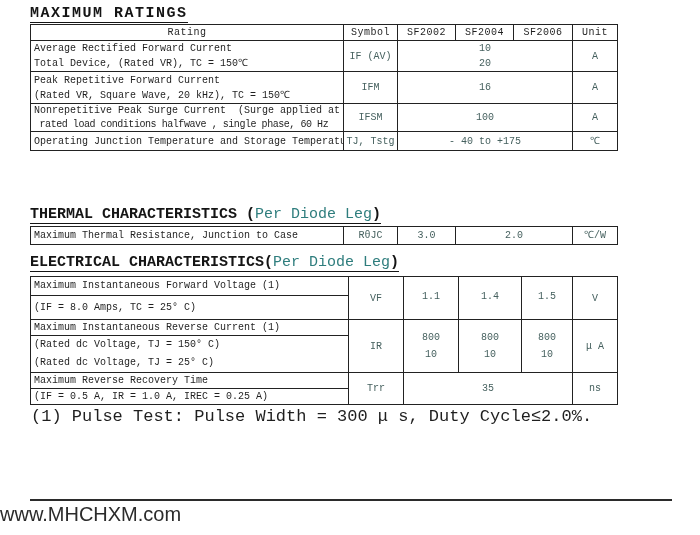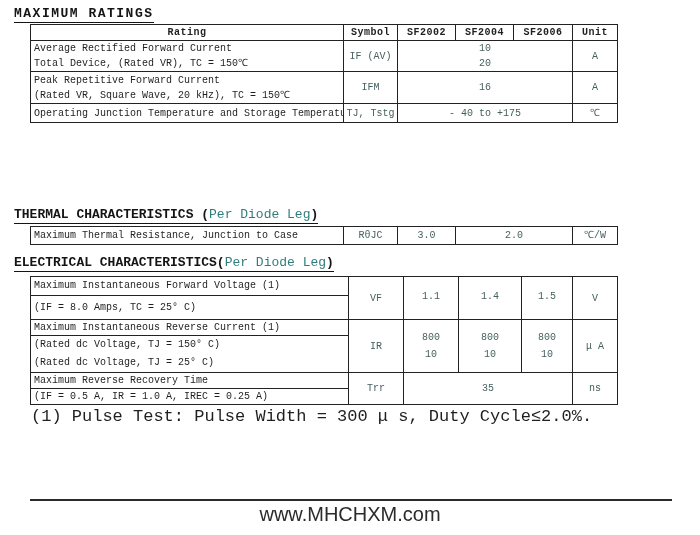--- a/index.html
+++ b/index.html
@@ -3,38 +3,38 @@
 <meta charset="utf-8">
 <style>
   html,body{margin:0;padding:0;background:#fff;}
   .page{
     position:relative;width:700px;height:535px;background:#fff;overflow:hidden;
     font-family:"Liberation Mono","DejaVu Sans Mono",monospace;
     color:var(--body-text,#1f1f1f);
   }
   
   .sec-title{
-    position:absolute;left:14px;white-space:pre;
-    font-weight:bold;font-size:13px;line-height:15px;
+    position:absolute;left:30px;white-space:pre;
+    font-weight:bold;font-size:15px;line-height:15px;
     border-bottom:1.5px solid #141414;padding-bottom:1px;
     color:var(--heading-text,#141414);
   }
   .sec-title.main{letter-spacing:1.5px;}
   .sec-title .teal{font-weight:normal;color:var(--accent-teal,#2e7d7d);}
   
   table.dt{
     position:absolute;border-collapse:collapse;table-layout:fixed;
     font-size:10px;line-height:15px;
   }
   table.dt td,table.dt th{
     border:1px solid var(--border,#222222);
     padding:0;overflow:hidden;vertical-align:middle;
   }
   table.dt th{
-    font-weight:bold;text-align:center;letter-spacing:.5px;
+    font-weight:normal;text-align:center;letter-spacing:.5px;
     color:var(--body-text,#1f1f1f);
   }
   td.rating{text-align:left;color:var(--body-text,#1f1f1f);}
   td.rating div{white-space:pre;overflow:hidden;padding-left:3px;}
   td.rating div.tight{letter-spacing:-.45px;}
   td.sym,td.val,td.unit{text-align:center;color:var(--value-text,#46615f);}
   td.vt{vertical-align:top;}
   td.vb{vertical-align:bottom;}
   tr.h16{height:16px;} tr.h45{height:45px;} tr.h30{height:30px;}
   tr.h32{height:32px;} tr.h28{height:28px;} tr.h19{height:19px;}
@@ -46,21 +46,21 @@
   .e2 .param{height:15px;line-height:15px;} .e2 .cond{height:18px;line-height:18px;}
   .e3 .param{height:15px;line-height:15px;} .e3 .cond{height:15px;line-height:15px;}
   td.vb .pb{padding-bottom:4px;}
   td.vstack div{line-height:17.5px;}
   td.vstack{vertical-align:bottom;}
   
   .footnote{position:absolute;left:31px;top:407px;font-size:17px;white-space:pre;
     color:var(--body-text,#1f1f1f);}
   .footer-line{position:absolute;left:30px;top:499px;width:642px;
     border-top:2px solid var(--footer-text,#2b2b2b);}
-  .footer-url{position:absolute;left:0;top:503px;width:700px;text-align:center;
+  .footer-url{position:absolute;left:0;top:503px;width:700px;
     font-family:"Liberation Sans",sans-serif;font-size:20px;
     color:var(--footer-text,#2b2b2b);}
 </style>
 </head>
 <body>
 
 <div class="page">
 
   <div class="sec-title main" style="top:6px;"><span>MAXIMUM RATINGS</span></div>
 
@@ -96,20 +96,29 @@
     </tr>
     <tr class="h32">
       <td class="rating">
         <div>Peak Repetitive Forward Current</div>
         <div>(Rated VR, Square Wave, 20 kHz), TC = 150℃</div>
       </td>
       <td class="sym">IFM</td>
       <td class="val" colspan="3">16</td>
       <td class="unit">A</td>
     </tr>
+    <tr class="h28">
+      <td class="rating lh13">
+        <div>Nonrepetitive Peak Surge Current  (Surge applied at</div>
+        <div class="tight"> rated load conditions halfwave , single phase, 60 Hz</div>
+      </td>
+      <td class="sym vt lh14">IFSM</td>
+      <td class="val vt lh14" colspan="3">100</td>
+      <td class="unit vt lh14">A</td>
+    </tr>
     <tr class="h19">
       <td class="rating">
         <div>Operating Junction Temperature and Storage Temperatur</div>
       </td>
       <td class="sym">TJ, Tstg</td>
       <td class="val" colspan="3">- 40 to +175</td>
       <td class="unit">℃</td>
     </tr>
   </tbody>
     </table>

